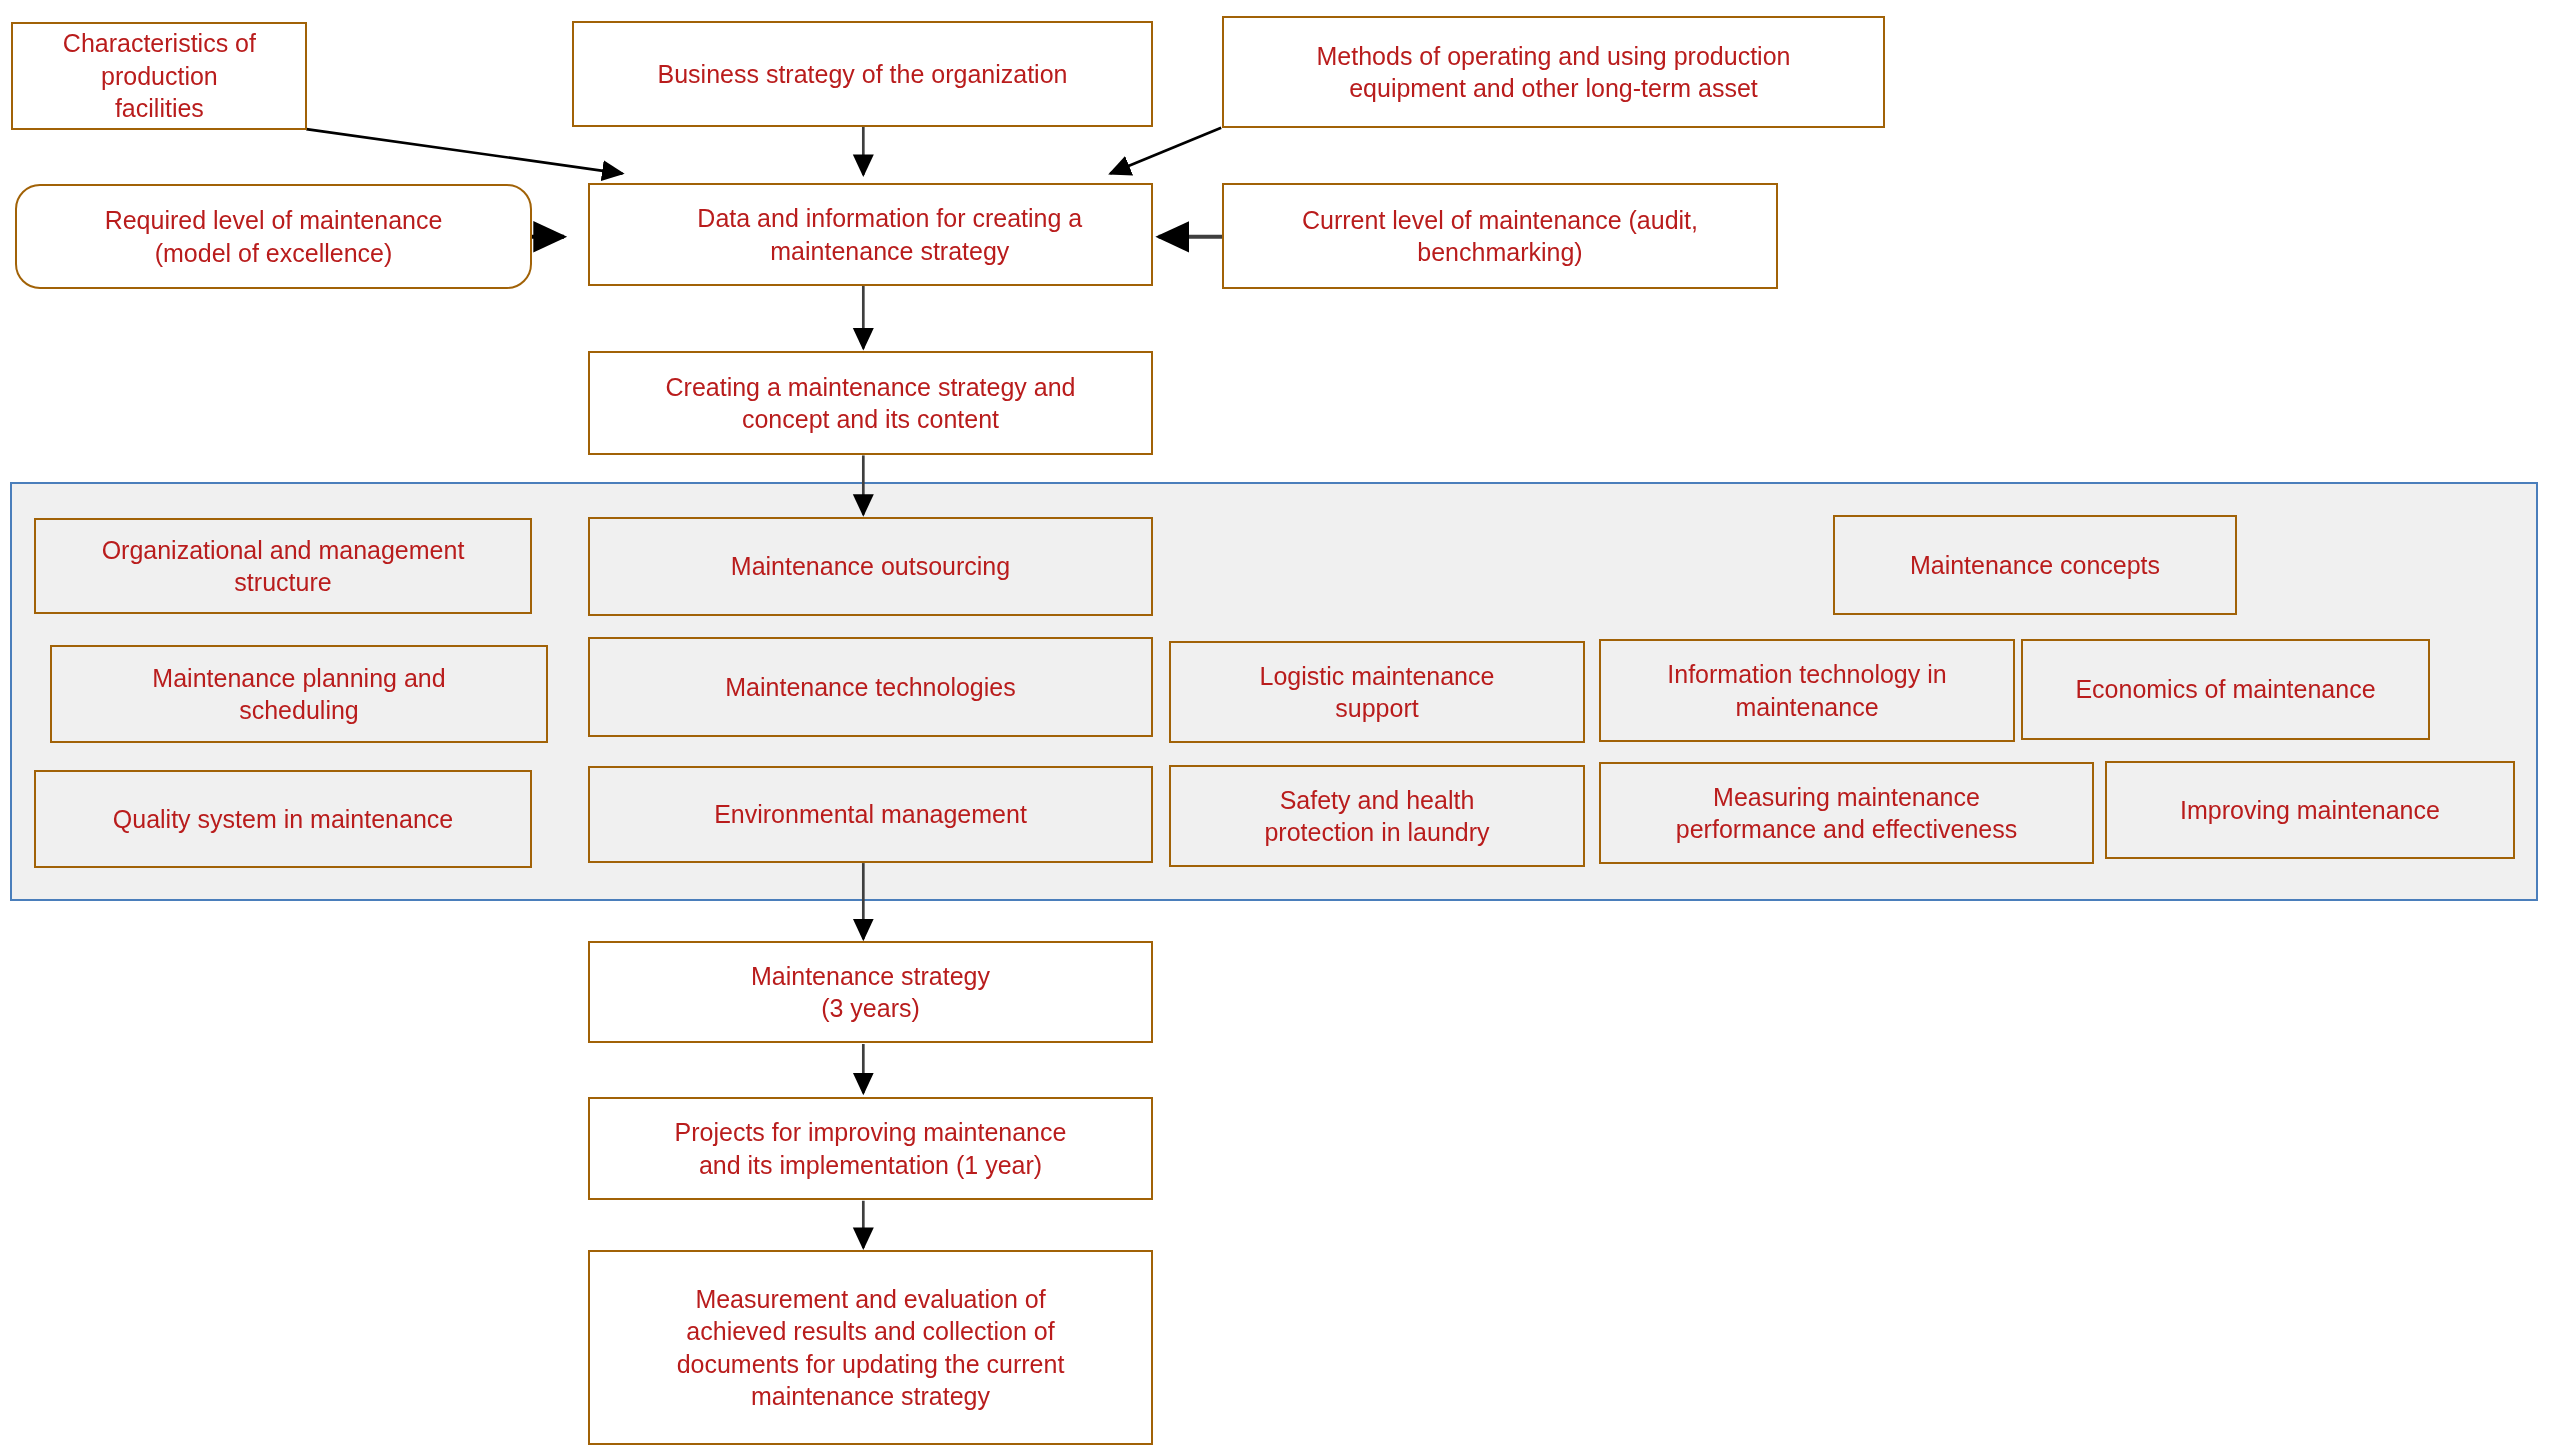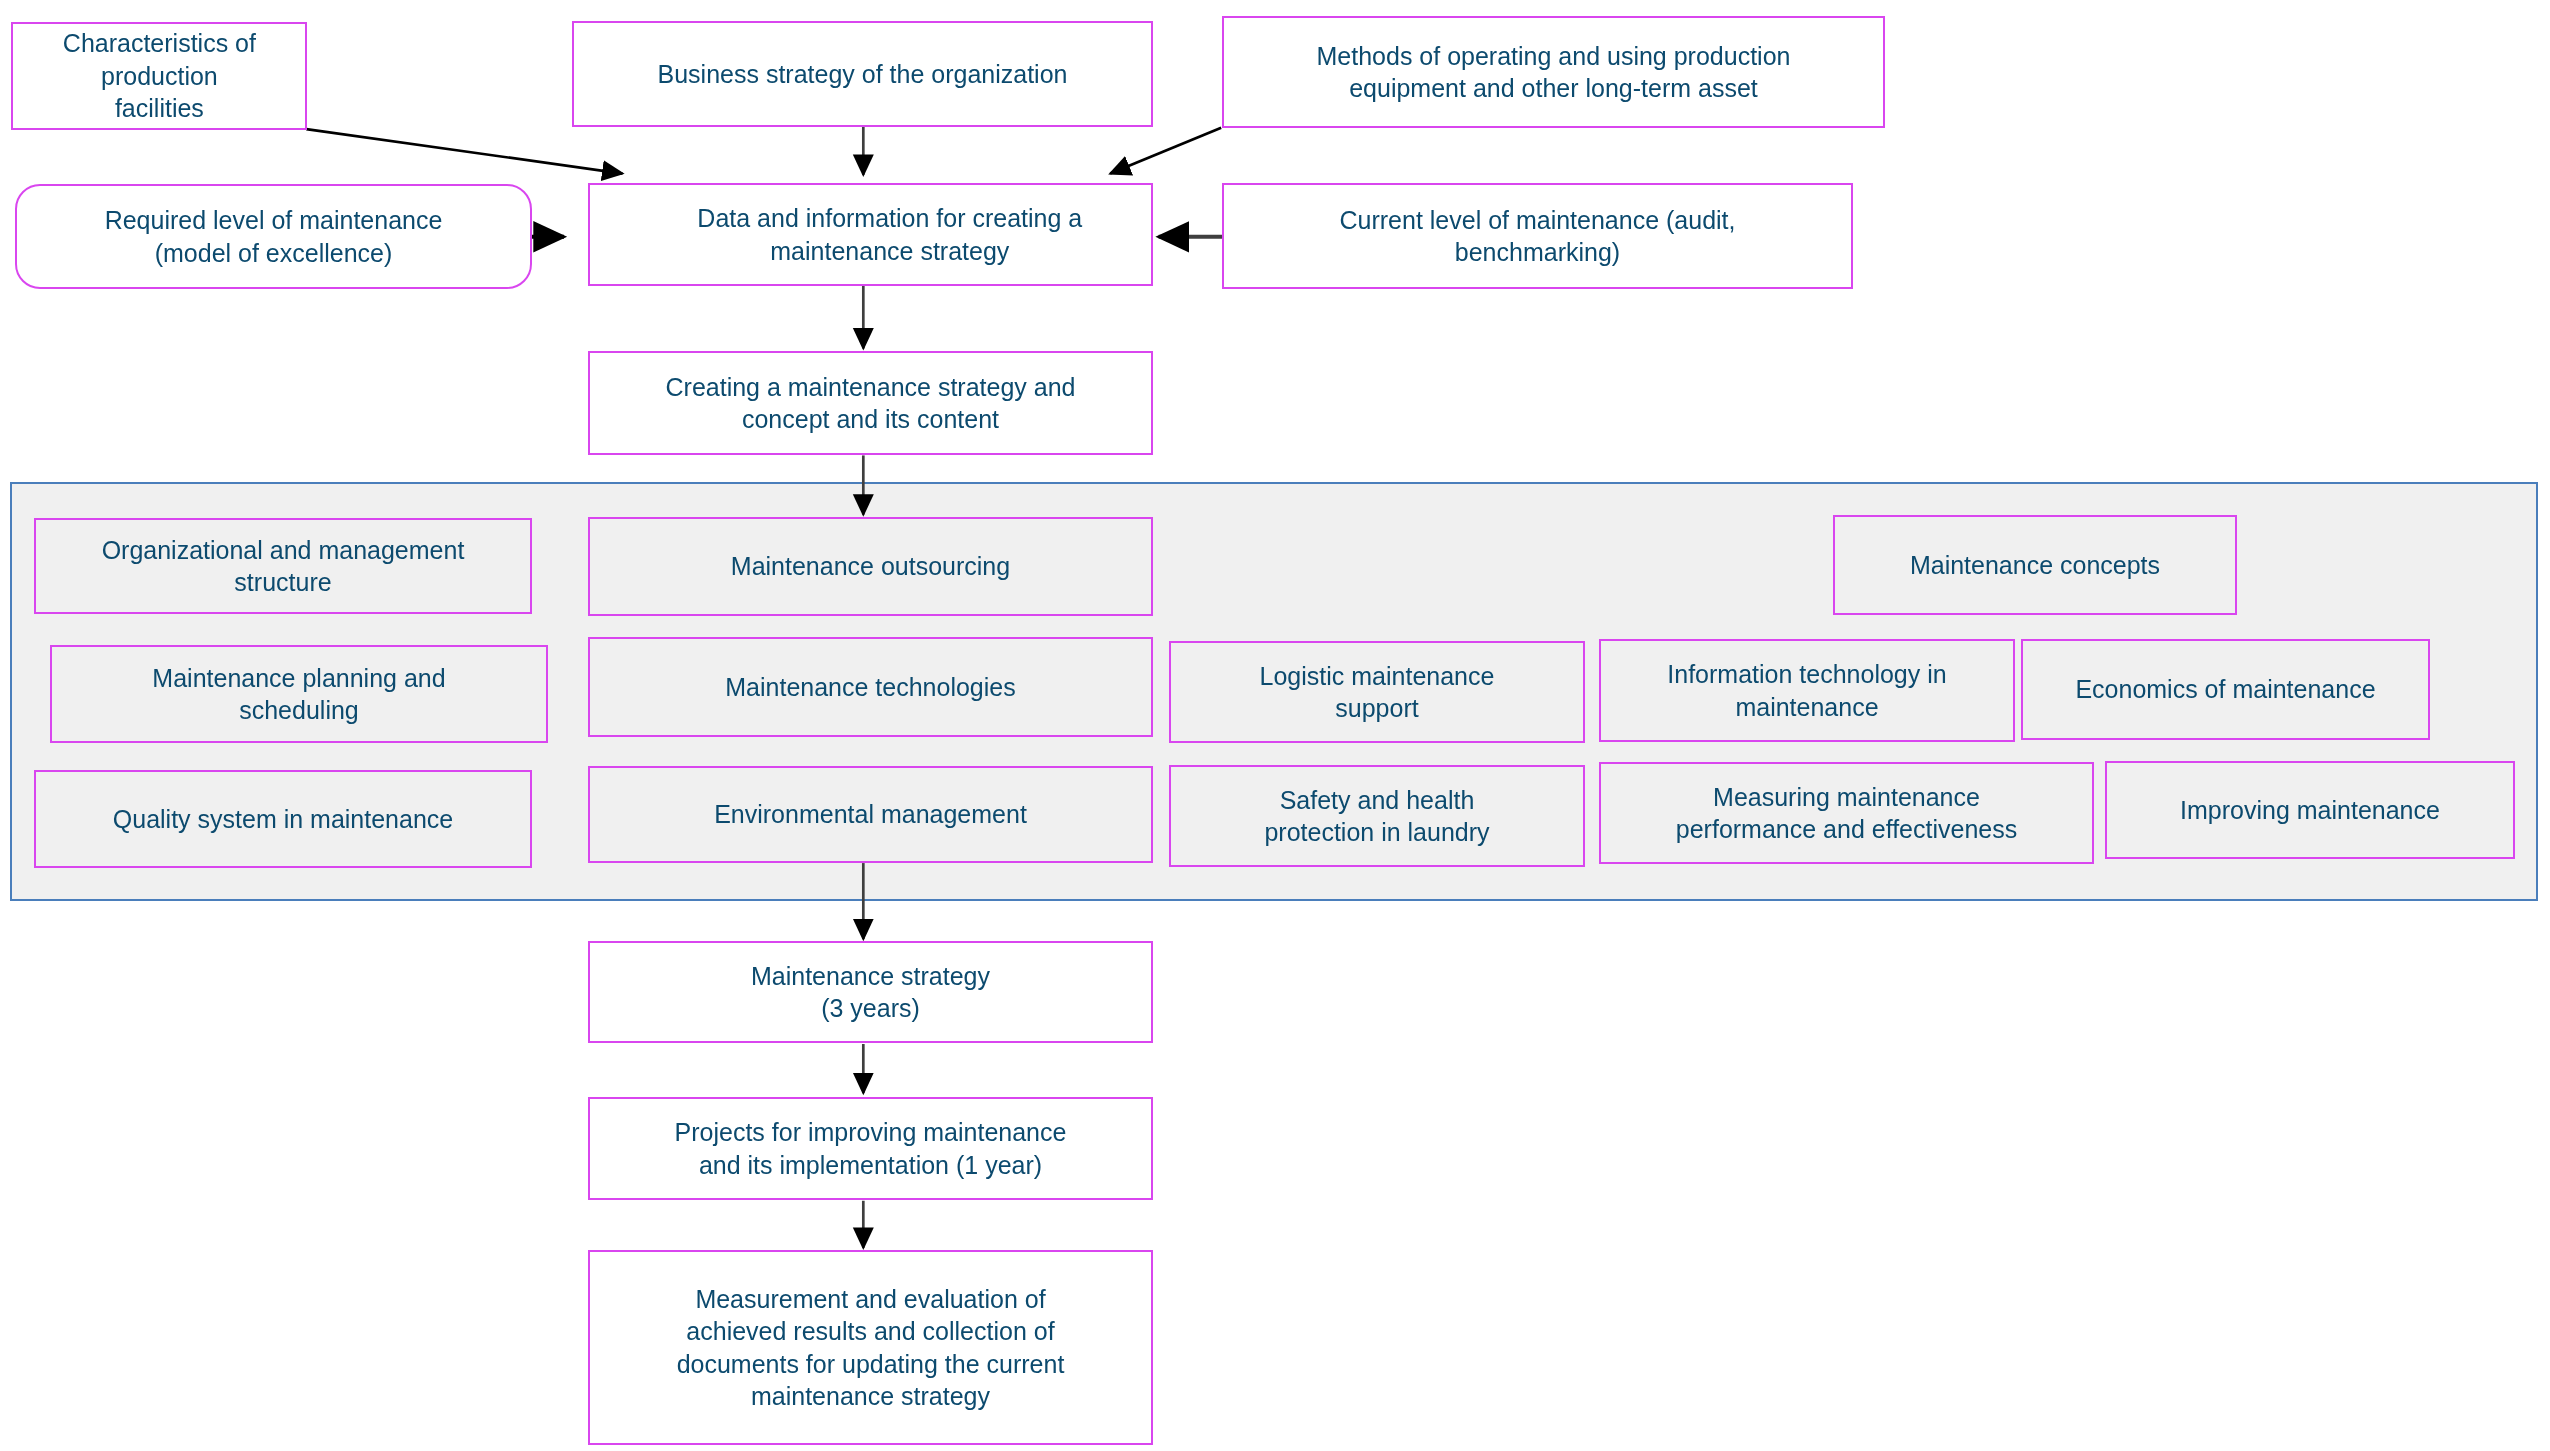--- a/index.html
+++ b/index.html
@@ -15,28 +15,28 @@
     position: relative;
     width: 2550px;
     height: 1451px;
     background: #ffffff;
     overflow: hidden;
   }
   
   .box {
     position: absolute;
     box-sizing: border-box;
-    border: 2px solid #d946ef;
+    border: 2px solid #a16207;
     background: #ffffff;
     display: flex;
     align-items: center;
     justify-content: center;
     text-align: center;
     line-height: 1.30;
-    color: #0c4a6e;
+    color: #b91c1c;
     font-size: 25px;
     padding: 2.7px 9.4px;
     white-space: pre-line;
   }
   
   .box.in-panel {
     background: #f0f0f0;
   }
   
   #group-panel {
@@ -117,21 +117,21 @@
 
   <div class="box" style="left:1222px; top:16px; width:663px; height:112px;">Methods of operating and using production
 equipment and other long-term asset</div>
 
   <div class="box" style="left:15px; top:184px; width:517px; height:105px;border-radius:25px;">Required level of maintenance
 (model of excellence)</div>
 
   <div class="box" style="left:588px; top:183px; width:565px; height:103px;padding-left:48px;">Data and information for creating a
 maintenance strategy</div>
 
-  <div class="box" style="left:1222px; top:183px; width:631px; height:106px;">Current level of maintenance (audit,
+  <div class="box" style="left:1222px; top:183px; width:556px; height:106px;">Current level of maintenance (audit,
 benchmarking)</div>
 
   <div class="box" style="left:588px; top:351px; width:565px; height:104px;">Creating a maintenance strategy and
 concept and its content</div>
 
   <div class="box in-panel" style="left:34px; top:518px; width:498px; height:96px;">Organizational and management
 structure</div>
 
   <div class="box in-panel" style="left:588px; top:517px; width:565px; height:99px;">Maintenance outsourcing</div>
 

